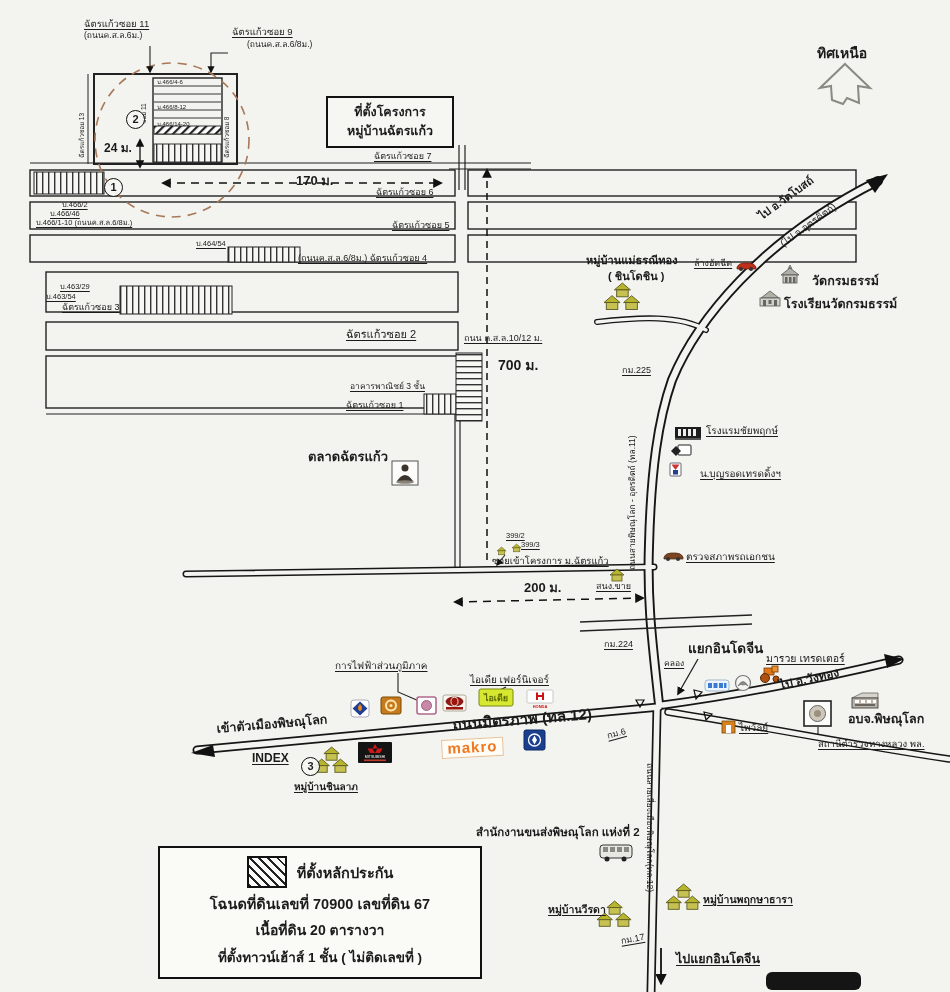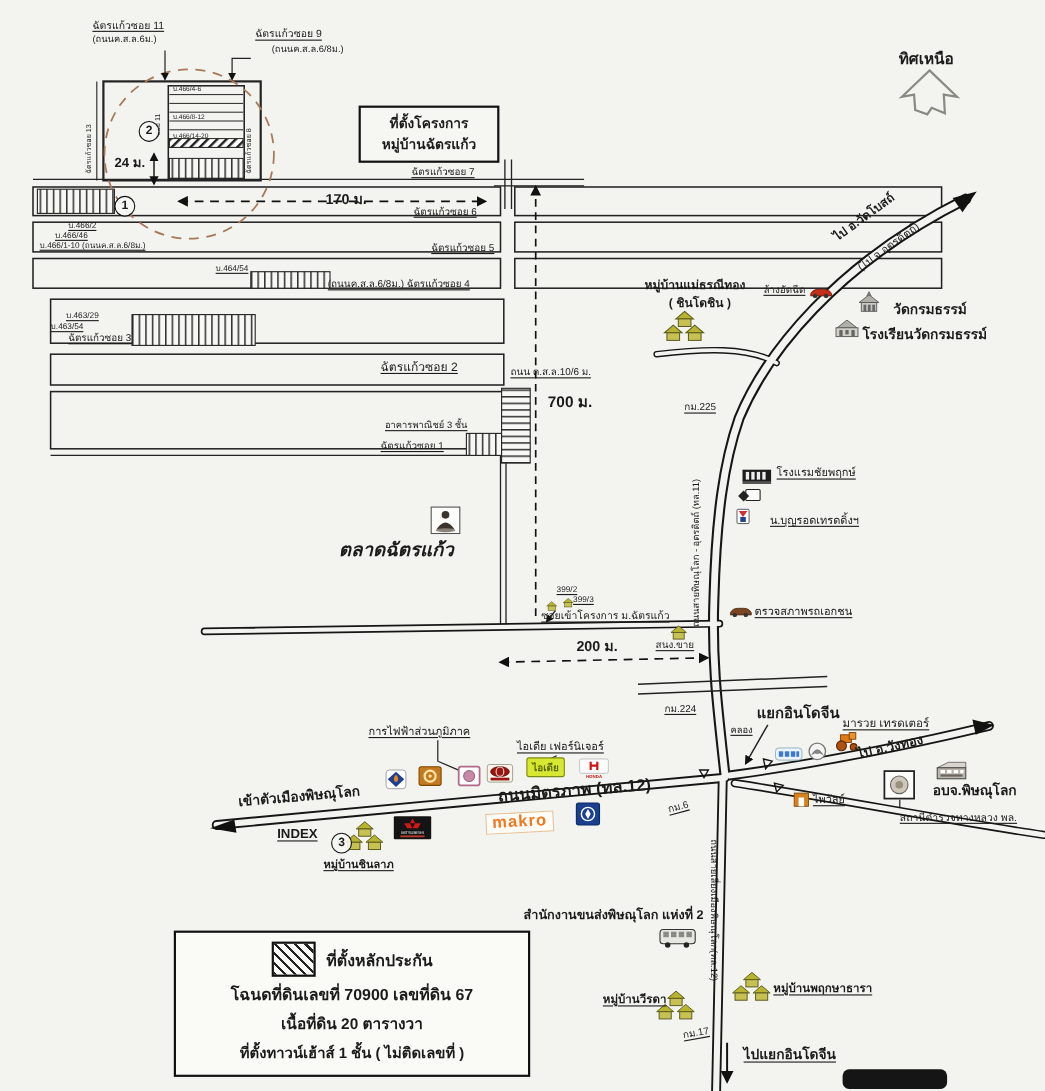--- a/index.html
+++ b/index.html
@@ -370,22 +370,22 @@
     <div class="lbl u" style="left: 62px; top: 201px; font-size: 7.5px;">บ.466/2</div>
     <div class="lbl u" style="left: 50px; top: 210px; font-size: 7.5px;">บ.466/46</div>
     <div class="lbl u" style="left: 36px; top: 219px; font-size: 7.5px;">บ.466/1-10 (ถนนค.ส.ล.6/8ม.)</div>
     <div class="lbl u" style="left: 196px; top: 240px; font-size: 7.5px;">บ.464/54</div>
     <div class="lbl u" style="left: 60px; top: 283px; font-size: 7.5px;">บ.463/29</div>
     <div class="lbl u" style="left: 46px; top: 293px; font-size: 7.5px;">บ.463/54</div>
     <div class="lbl u" style="left: 62px; top: 302px; font-size: 9px;">ฉัตรแก้วซอย 3</div>
     <div class="lbl u" style="left: 346px; top: 328px; font-size: 11px; text-align: right;">ฉัตรแก้วซอย 2</div>
     <div class="lbl u" style="left: 350px; top: 382px; font-size: 8.5px; text-align: right;">อาคารพาณิชย์ 3 ชั้น</div>
     <div class="lbl u" style="left: 346px; top: 400px; font-size: 9px;">ฉัตรแก้วซอย 1</div>
-    <div class="lbl b" style="left: 308px; top: 490px; font-size: 17px; font-style: italic;">ตลาดฉัตรแก้ว</div>
-    <div class="lbl u" style="left: 464px; top: 333px; font-size: 9px;">ถนน ค.ส.ล.10/6 ม.</div>
+    <div class="lbl b" style="left: 308px; top: 450px; font-size: 13px;">ตลาดฉัตรแก้ว</div>
+    <div class="lbl u" style="left: 464px; top: 333px; font-size: 9px;">ถนน ค.ส.ล.10/12 ม.</div>
     <div class="lbl b" style="left: 498px; top: 358px; font-size: 14px;">700 ม.</div>
     <div class="lbl u" style="left: 492px; top: 556px; font-size: 9.5px;">ซอยเข้าโครงการ ม.ฉัตรแก้ว</div>
     <div class="lbl b" style="left: 524px; top: 581px; font-size: 13px;">200 ม.</div>
     <div class="lbl u" style="left: 596px; top: 581px; font-size: 9px;">สนง.ขาย</div>
     <div class="lbl u" style="left: 506px; top: 532px; font-size: 7.5px;">399/2</div>
     <div class="lbl u" style="left: 521px; top: 541px; font-size: 7.5px;">399/3</div>
     <div class="lbl u" style="left: 664px; top: 611px; font-size: 8.5px; margin-top: 48px;">คลอง</div>
     <div class="lbl u" style="left: 604px; top: 639px; font-size: 9px;">กม.224</div>
     <div class="lbl b" style="left: 586px; top: 254px; font-size: 11px;">หมู่บ้านแม่ธรณีทอง</div>
     <div class="lbl b" style="left: 608px; top: 270px; font-size: 11px;">( ชินโดชิน )</div>

